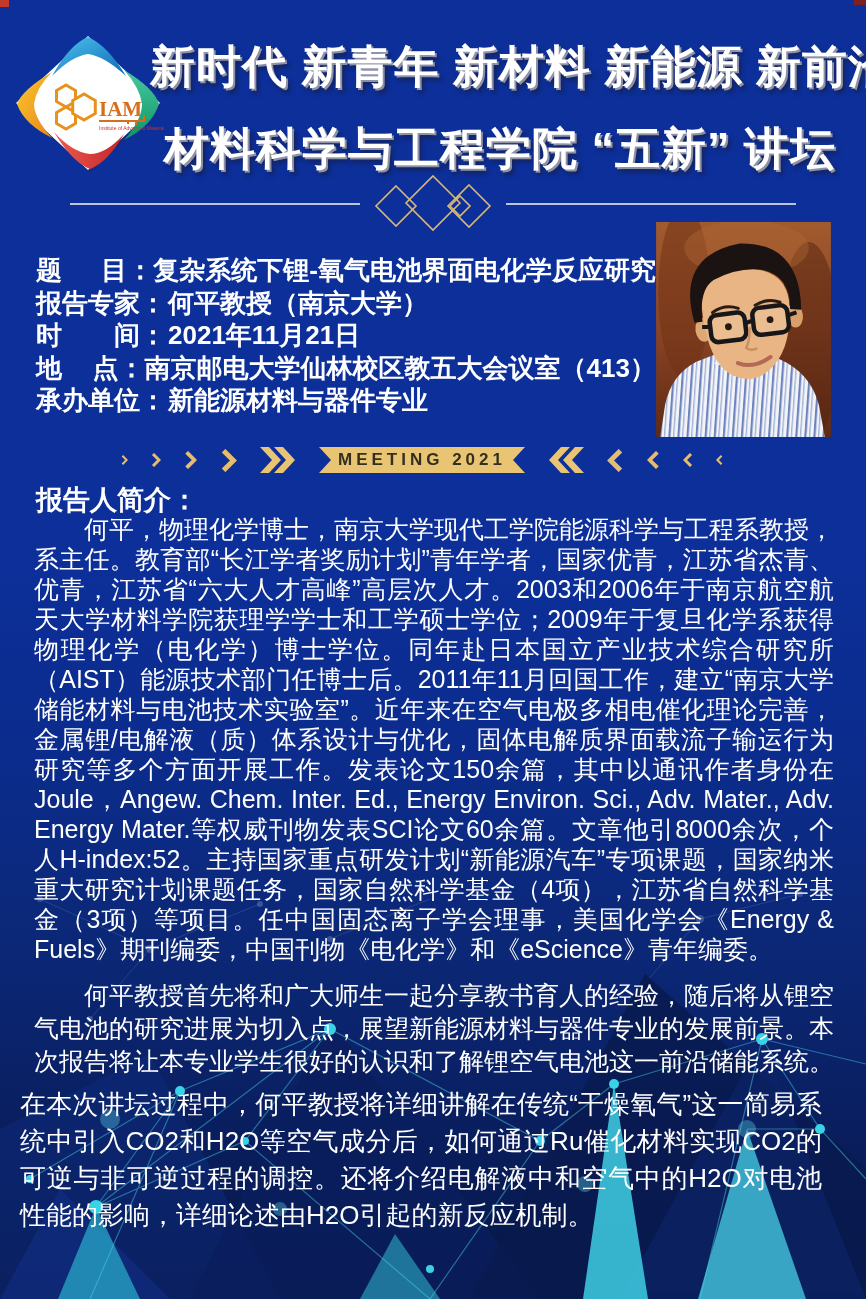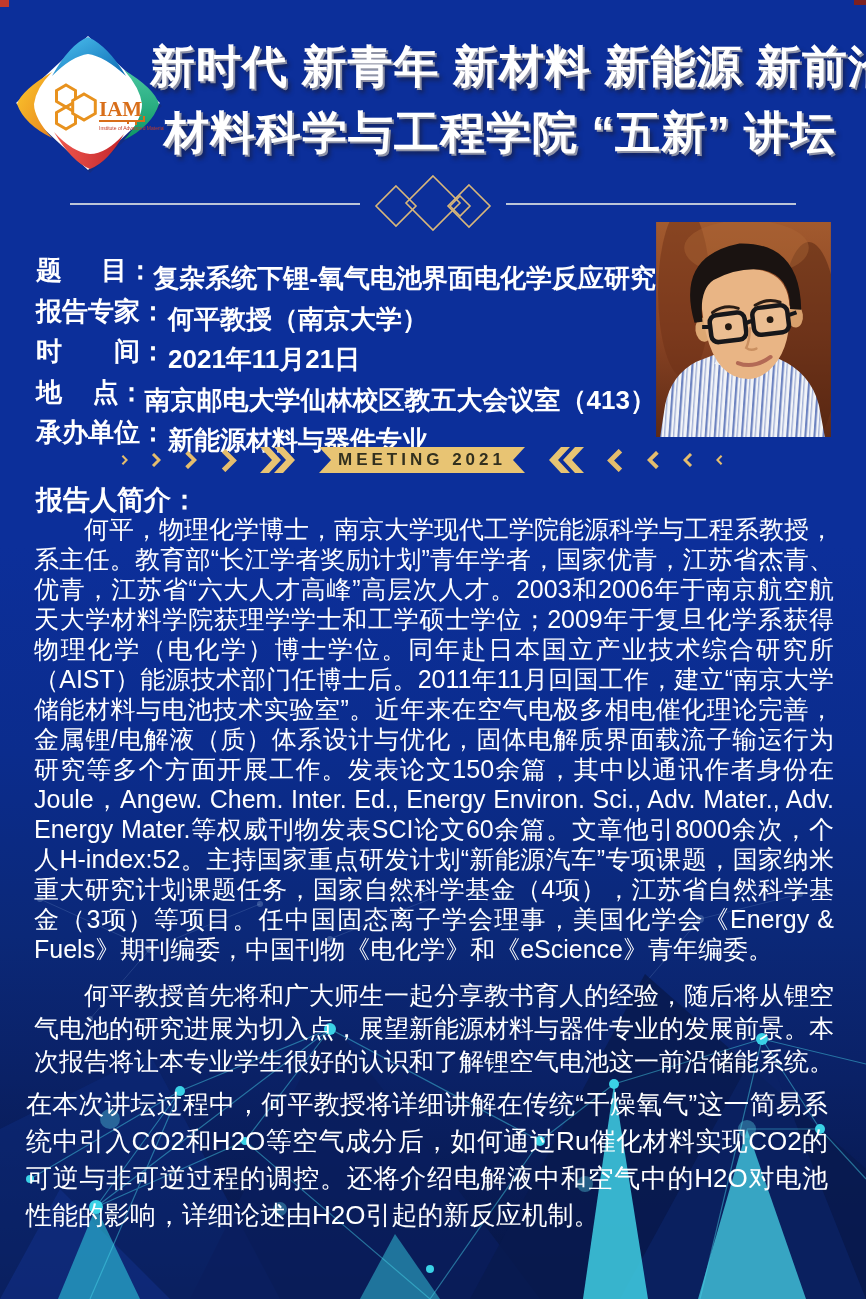--- a/index.html
+++ b/index.html
@@ -12,54 +12,54 @@
   .corner-tl{left:0;top:0;width:9px;height:7px;background:#c23a2b;}
   .corner-tr{right:0;top:0;width:12px;height:5px;background:#7c2020;}
 
   
   .logo{position:absolute;left:12px;top:32px;width:152px;height:142px;}
   .titles{position:absolute;left:150px;top:38px;width:700px;text-align:center;}
   .title-line{
     font-size:45px;font-weight:bold;letter-spacing:1px;line-height:57px;white-space:nowrap;
     text-shadow:2px 2px 0 rgba(150,152,168,.95),4px 5px 4px rgba(25,28,55,.65);
   }
-  .title-line2{margin-top:9px;}
+  .title-line2{margin-top:25px;}
 
   
   .div-seg{position:absolute;top:203px;height:1.5px;background:#ccd2dd;opacity:.92;}
   .div-seg-l{left:70px;width:290px;}
   .div-seg-r{left:506px;width:290px;}
   .div-diamonds{position:absolute;left:356px;top:174px;}
 
   
   .info{position:absolute;left:36px;top:254px;width:620px;}
   .info-row{display:flex;font-size:26px;font-weight:bold;line-height:32.5px;white-space:nowrap;}
   .info-label{display:inline-block;width:104px;text-align:justify;text-align-last:justify;}
   .info-colon{display:inline-block;width:28px;}
-  .info-value{flex:1;margin-top:8px;}
+  .info-value{flex:1;}
 
   
   .photo{position:absolute;left:656px;top:222px;width:175px;height:215px;}
 
   
   .banner-row{position:absolute;left:0;top:447px;width:844px;display:flex;align-items:center;justify-content:center;gap:23px;}
   .ribbon{
     width:206px;height:26px;background:#e8c473;color:#32301f;
     font-size:17px;font-weight:bold;letter-spacing:4px;line-height:26px;text-align:center;
     clip-path:polygon(0 0,100% 0,calc(100% - 12px) 50%,100% 100%,0 100%,12px 50%);
   }
   .chev{display:block;}
 
   
   .sec-heading{position:absolute;left:36px;font-size:27px;font-weight:bold;white-space:nowrap;}
   .bio-heading{top:482px;}
   .bio-text{position:absolute;left:34px;top:514px;width:800px;font-size:25px;line-height:30px;text-align:justify;text-indent:2em;}
   .abstract-heading{top:946px;}
   .abstract-text{position:absolute;left:34px;top:979px;width:800px;font-size:25px;line-height:33px;text-align:justify;text-indent:2em;}
-  .closing-text{position:absolute;left:26px;top:1086px;width:802px;font-size:26px;line-height:37px;text-align:justify;}
+  .closing-text{position:absolute;left:20px;top:1086px;width:802px;font-size:26px;line-height:37px;text-align:justify;}
 
   .mesh{position:absolute;left:0;bottom:0;width:866px;height:420px;}
 </style>
 </head>
 <body>
 
 <div class="page">
 
   <svg class="mesh" viewBox="0 0 866 420" aria-hidden="true">
 

